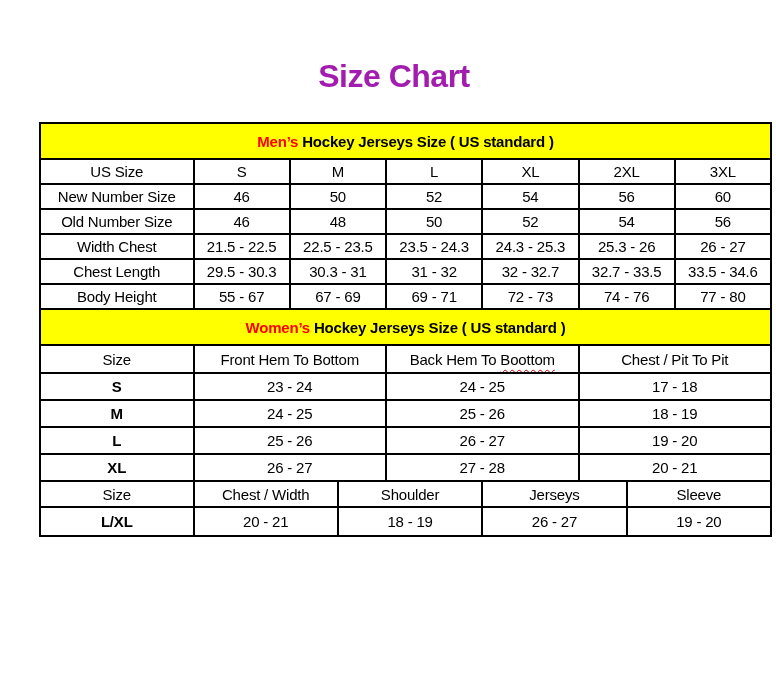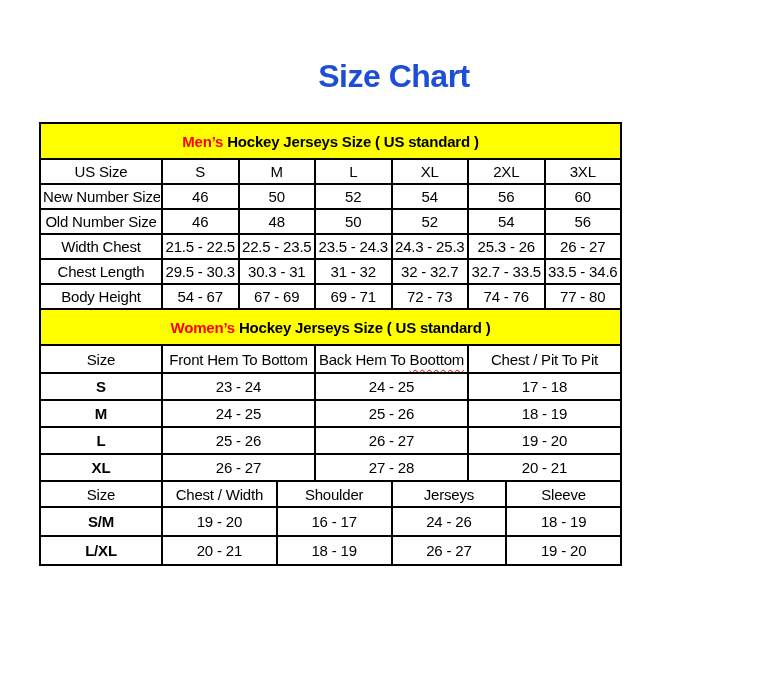--- a/index.html
+++ b/index.html
@@ -11,33 +11,33 @@
     font-family: "Liberation Sans", sans-serif;
     color: #000000;
     overflow: hidden;
   }
   h1.page-title {
     margin: 58px 0 0 12px;
     text-align: center;
     font-size: 32px;
     line-height: 36px;
     font-weight: bold;
-    color: #1d4ed8;
+    color: #a21caf;
     letter-spacing: -0.5px;
   }
   .chart-wrap {
     position: absolute;
     left: 39px;
     top: 122px;
     width: 695px;
   }
   table.section {
     border-collapse: collapse;
     table-layout: fixed;
-    width: 583px;
+    width: 733px;
     background: #ffffff;
   }
   table.section + table.section {
     margin-top: -2px; 
   }
   table.section col.col-label { width: 21%; }
   table.section td, table.section th {
     border: 2px solid #000000;
     text-align: center;
     vertical-align: middle;
@@ -136,21 +136,21 @@
             <th scope="row" class="row-label">Chest Length</th>
             <td>29.5 - 30.3</td>
             <td>30.3 - 31</td>
             <td>31 - 32</td>
             <td>32 - 32.7</td>
             <td>32.7 - 33.5</td>
             <td>33.5 - 34.6</td>
           </tr>
           <tr class="data-row">
             <th scope="row" class="row-label">Body Height</th>
-            <td>54 - 67</td>
+            <td>55 - 67</td>
             <td>67 - 69</td>
             <td>69 - 71</td>
             <td>72 - 73</td>
             <td>74 - 76</td>
             <td>77 - 80</td>
           </tr>
         </tbody>
       </table>
     <table class="section" data-section="womens">
         <colgroup>
@@ -205,27 +205,20 @@
         </colgroup>
         <tbody>
           <tr class="header-row">
             <th scope="col">Size</th>
             <th scope="col">Chest / Width</th>
             <th scope="col">Shoulder</th>
             <th scope="col">Jerseys</th>
             <th scope="col">Sleeve</th>
           </tr>
           <tr class="data-row">
-            <th scope="row" class="row-label">S/M</th>
-            <td>19 - 20</td>
-            <td>16 - 17</td>
-            <td>24 - 26</td>
-            <td>18 - 19</td>
-          </tr>
-          <tr class="data-row">
             <th scope="row" class="row-label">L/XL</th>
             <td>20 - 21</td>
             <td>18 - 19</td>
             <td>26 - 27</td>
             <td>19 - 20</td>
           </tr>
         </tbody>
       </table>
   </div>
 </main>

